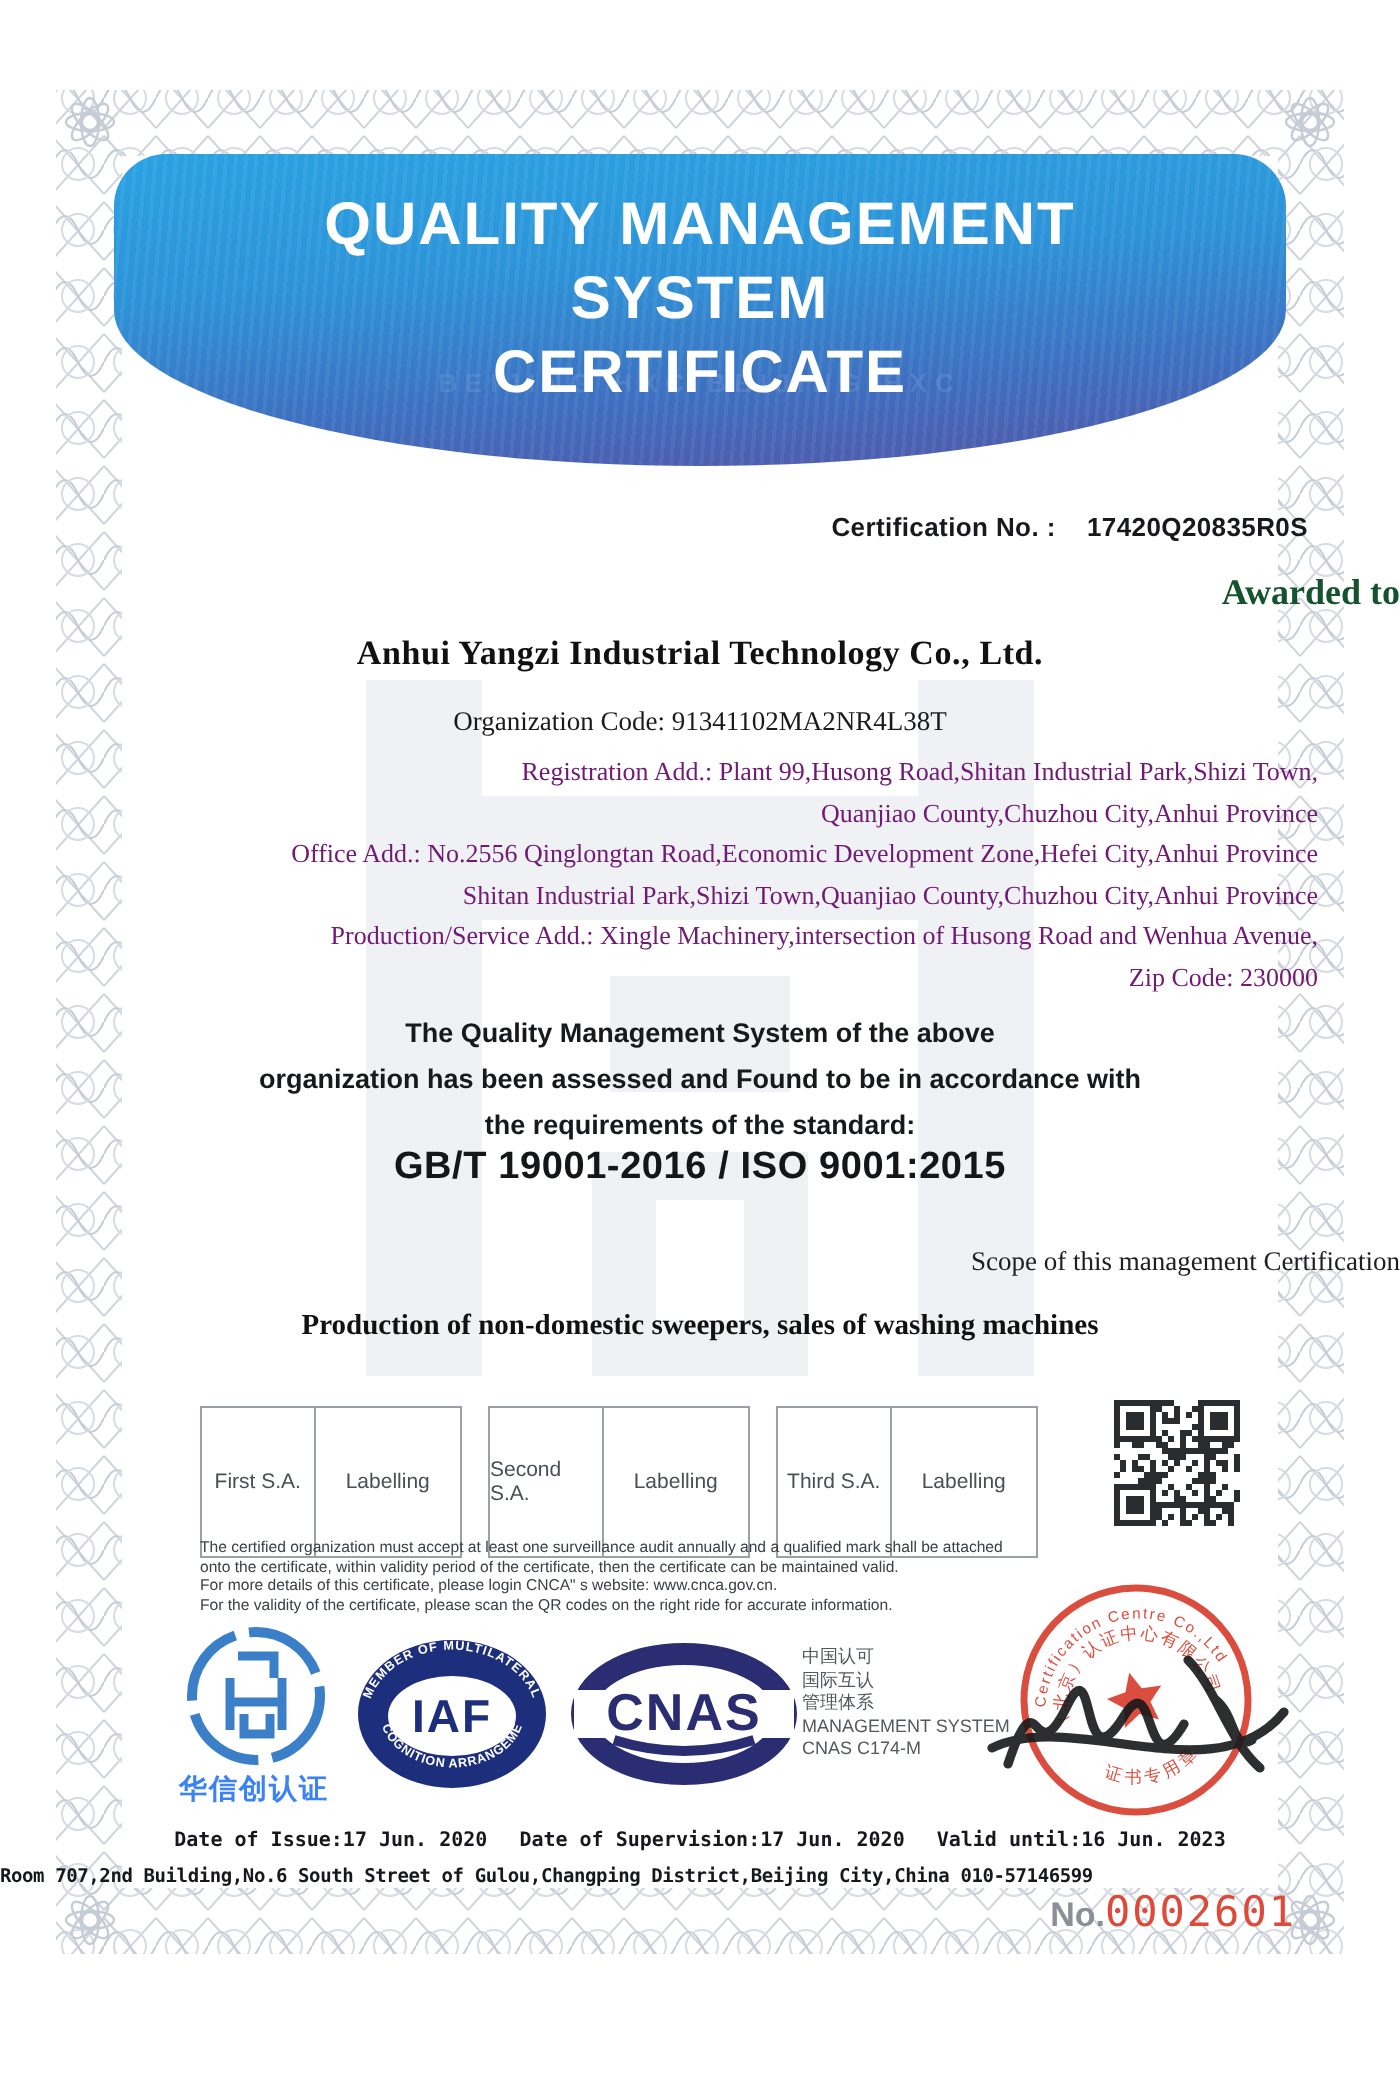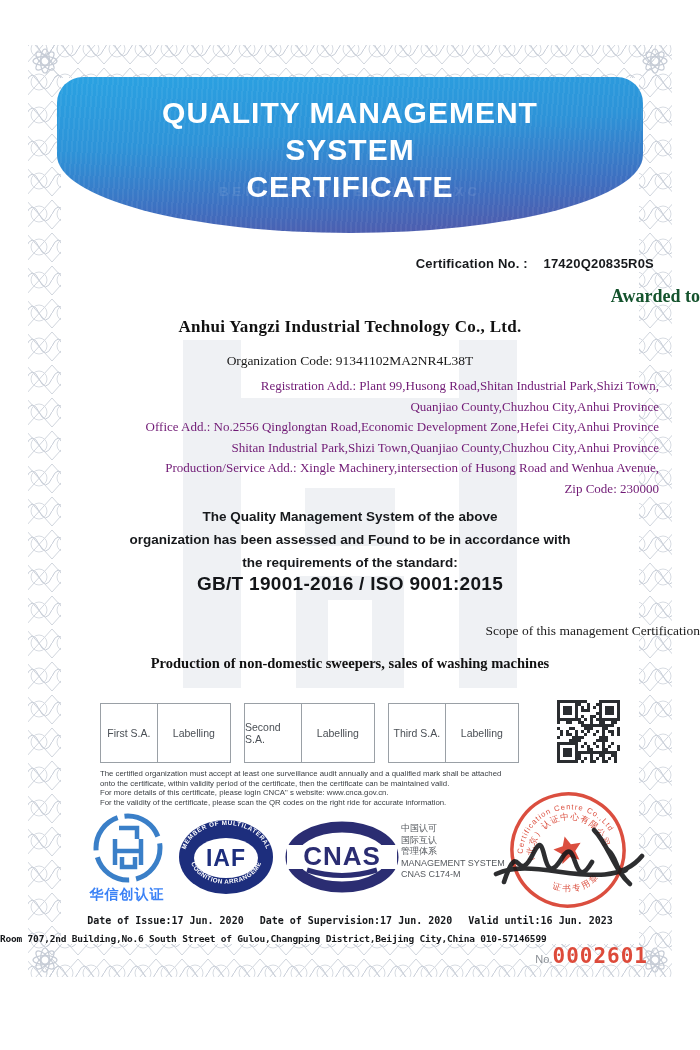--- a/index.html
+++ b/index.html
@@ -55,21 +55,21 @@
   .standard { position:absolute; top:573px; left:0; width:100%; text-align:center;
     font-family:"Liberation Sans", sans-serif; font-weight:bold;
     font-size:19px; color:#141619; letter-spacing:.3px; }
   .scope-label { position:absolute; top:623px; left:0; width:100%; text-align:right;
     font-size:13.5px; color:#202020; }
   .scope-text { position:absolute; top:655px; left:0; width:100%; text-align:center;
     font-size:14.5px; font-weight:bold; color:#111; }
 
   
   .audit-row { position:absolute; left:100px; top:703px; display:flex; gap:13px; }
-  .audit-box { display:flex; width:131px; height:60px; border:1.5px solid #9aa0a6; background:#fff; }
+  .audit-box { display:flex; width:131px; height:76px; border:1.5px solid #9aa0a6; background:#fff; }
   .audit-cell { display:flex; align-items:center; justify-content:center;
     font-family:"Liberation Sans", sans-serif; font-size:10.5px; color:#4a4f55; }
   .audit-stage { width:44%; border-right:1.5px solid #9aa0a6; }
   .audit-mark { width:56%; }
 
   
   .qr { position:absolute; left:556px; top:699px; }
 
   
   .fineprint { position:absolute; left:100px; top:769px; width:470px;
@@ -87,23 +87,23 @@
 
   
   .dates { position:absolute; top:915px; left:0; width:100%; display:flex;
     justify-content:center; gap:16px;
     font-family:"DejaVu Sans Mono", monospace; font-weight:bold;
     font-size:10px; color:#16181b; }
   .footer-addr { position:absolute; top:933px; left:0; width:100%; text-align:left;
     font-family:"DejaVu Sans Mono", monospace; font-weight:bold;
     font-size:9.5px; letter-spacing:-.2px; color:#16181b; }
   .serial { position:absolute; top:944px; right:52px; display:flex; align-items:baseline; }
-  .serial-label { color:#8b9096; font-family:"Liberation Sans", sans-serif; font-size:11px; }
+  .serial-label { color:#8b9096; font-family:"Liberation Sans", sans-serif; font-size:17px;font-weight:bold; }
   .serial-value { color:#dd4a3a; font-family:"DejaVu Sans Mono", monospace;
-    font-size:21px; letter-spacing:1px; font-weight:bold; }
+    font-size:21px; letter-spacing:1px; font-weight:normal; }
 </style>
 </head>
 <body>
 
 <div class="page">
 
   <svg class="frame-svg" width="700" height="1050" aria-hidden="true">
     <defs>
       <pattern id="lace" width="26" height="33" patternUnits="userSpaceOnUse">
         <path d="M0,2 L26,31 M26,2 L0,31" stroke="#d0d5dd" stroke-width="1" fill="none"></path>

